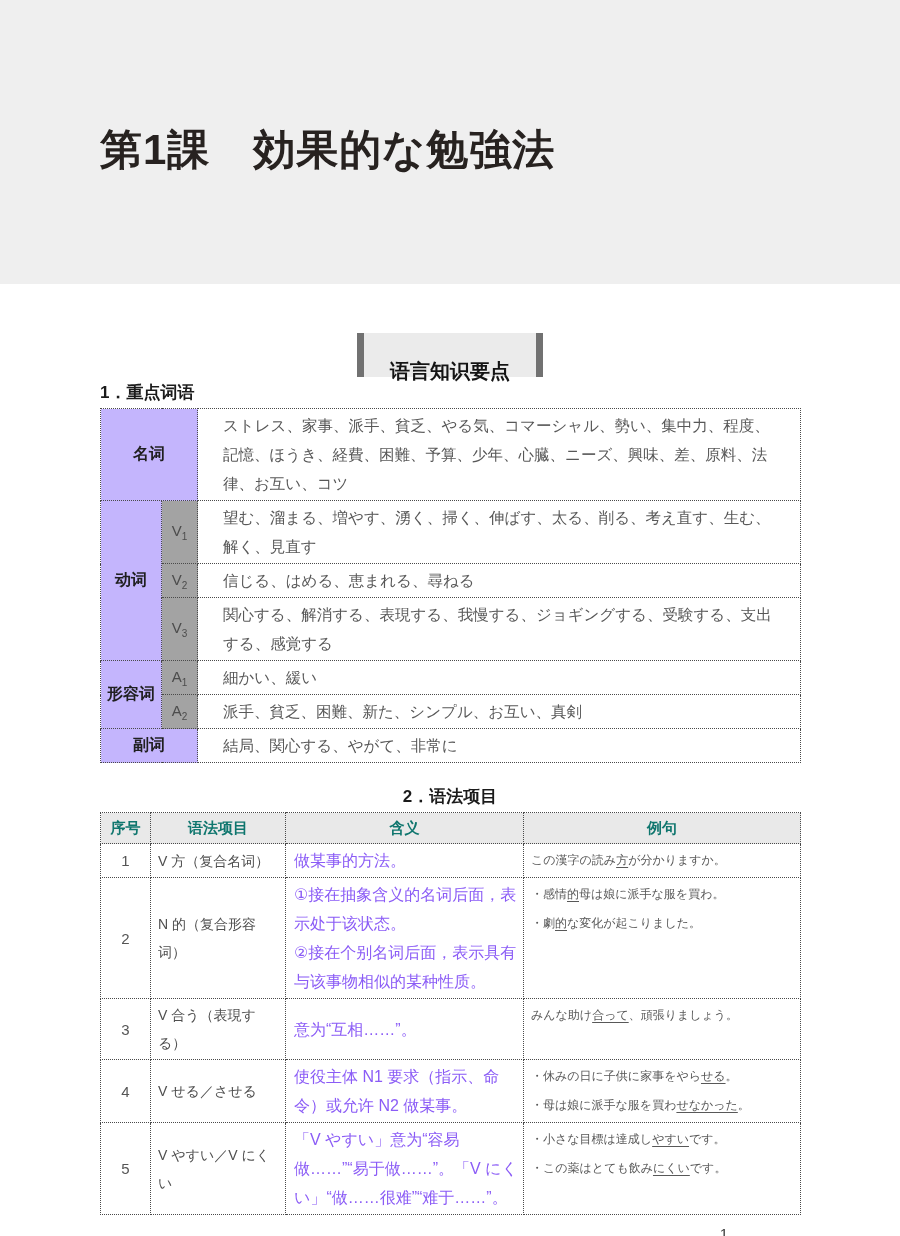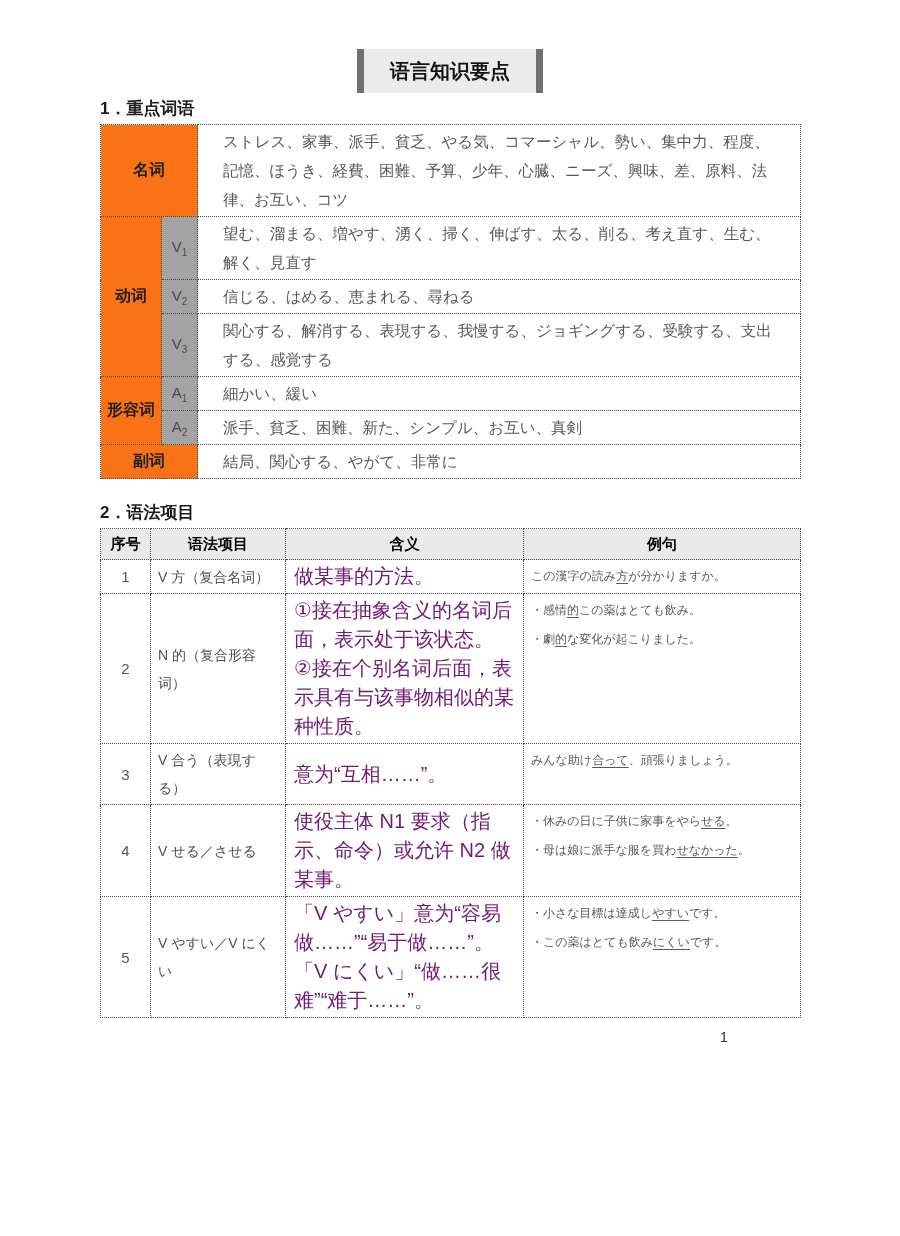--- a/index.html
+++ b/index.html
@@ -13,47 +13,50 @@
     margin:0;padding:122px 0 0 100px;
     font-size:42px;font-weight:bold;color:#272220;letter-spacing:1px;
   }
   .content{width:700px;margin-left:100px;}
   .banner{
     display:flex;align-items:stretch;height:44px;background:#ebebeb;
     width:max-content;margin:49px auto 4px auto;
   }
   .banner .bar{width:7px;background:#717171;}
   .banner-label{
-    padding:0 26px;line-height:44px;font-size:20px;font-weight:bold;color:#141414;
+    padding:16px 26px;line-height:44px;font-size:20px;font-weight:bold;color:#141414;
   }
   .section-heading{
     font-size:17px;font-weight:bold;color:#1b1b1b;margin:0 0 4px 0;
   }
-  .section-heading.second{margin-top:22px;}
+  .section-heading.second{margin-top:22px;text-align:center;}
   table{border-collapse:collapse;width:700px;table-layout:fixed;}
   td,th{border:1px dotted #4a4a4a;box-sizing:border-box;}
   
-  .cat-cell{background:#f97316;text-align:center;font-weight:bold;font-size:16px;color:#1f1f1f;vertical-align:middle;}
+  .cat-cell{background:#c4b5fd;text-align:center;font-weight:bold;font-size:16px;color:#1f1f1f;vertical-align:middle;}
   .sub-cell{background:#a3a3a3;text-align:center;color:#4c4c4c;font-size:15px;vertical-align:middle;font-weight:normal;}
   .sub-cell sub{font-size:10px;}
   .content-cell{padding:2px 25px;font-size:15.5px;color:#585858;line-height:29px;vertical-align:middle;text-align:left;}
   
-  .g-header{background:#e9e9e9;font-size:15px;font-weight:bold;color:#000000;text-align:center;padding:2px 0;line-height:26px;}
+  .g-header{background:#e9e9e9;font-size:15px;font-weight:bold;color:#0f766e;text-align:center;padding:2px 0;line-height:26px;}
   .no-cell{text-align:center;color:#555555;font-size:15px;vertical-align:middle;}
   .item-cell{padding:2px 3px 2px 7px;color:#4f4f4f;font-size:14px;line-height:28px;vertical-align:middle;}
-  .meaning-cell{padding:2px 4px 2px 8px;color:#701a75;font-size:20px;line-height:29px;vertical-align:middle;}
+  .meaning-cell{padding:2px 4px 2px 8px;color:#8b5cf6;font-size:16px;line-height:29px;vertical-align:middle;}
   .example-cell{padding:2px 2px 2px 7px;color:#585858;font-size:12px;line-height:29px;vertical-align:top;}
   .meaning-line,.example-line{margin:0;}
   .u{text-decoration:underline;text-underline-offset:3px;}
   .page-num{text-align:right;margin:10px 72px 0 0;font-size:15px;color:#3a3a3a;}
 </style>
 </head>
 <body>
 
 <div>
+  <header class="band">
+    <h1 class="lesson-title">第1課　効果的な勉強法</h1>
+  </header>
 
   <main class="content">
     <div class="banner">
       <span class="bar"></span>
       <span class="banner-label">语言知识要点</span>
       <span class="bar"></span>
     </div>
 
     <h2 class="section-heading">1．重点词语</h2>
     <table class="vocab-table">
@@ -124,21 +127,21 @@
             </td>
           </tr>
           <tr>
             <td class="no-cell">2</td>
             <td class="item-cell">N 的（复合形容词）</td>
             <td class="meaning-cell">
               <div class="meaning-line">①接在抽象含义的名词后面，表示处于该状态。</div>
               <div class="meaning-line">②接在个别名词后面，表示具有与该事物相似的某种性质。</div>
             </td>
             <td class="example-cell">
-              <div class="example-line"><span>・</span><span>感情</span><span class="u">的</span><span>この薬はとても飲み。</span></div>
+              <div class="example-line"><span>・</span><span>感情</span><span class="u">的</span><span>母は娘に派手な服を買わ。</span></div>
               <div class="example-line"><span>・</span><span>劇</span><span class="u">的</span><span>な変化が起こりました。</span></div>
             </td>
           </tr>
           <tr>
             <td class="no-cell">3</td>
             <td class="item-cell">V 合う（表現する）</td>
             <td class="meaning-cell">
               <div class="meaning-line">意为“互相……”。</div>
             </td>
             <td class="example-cell">

